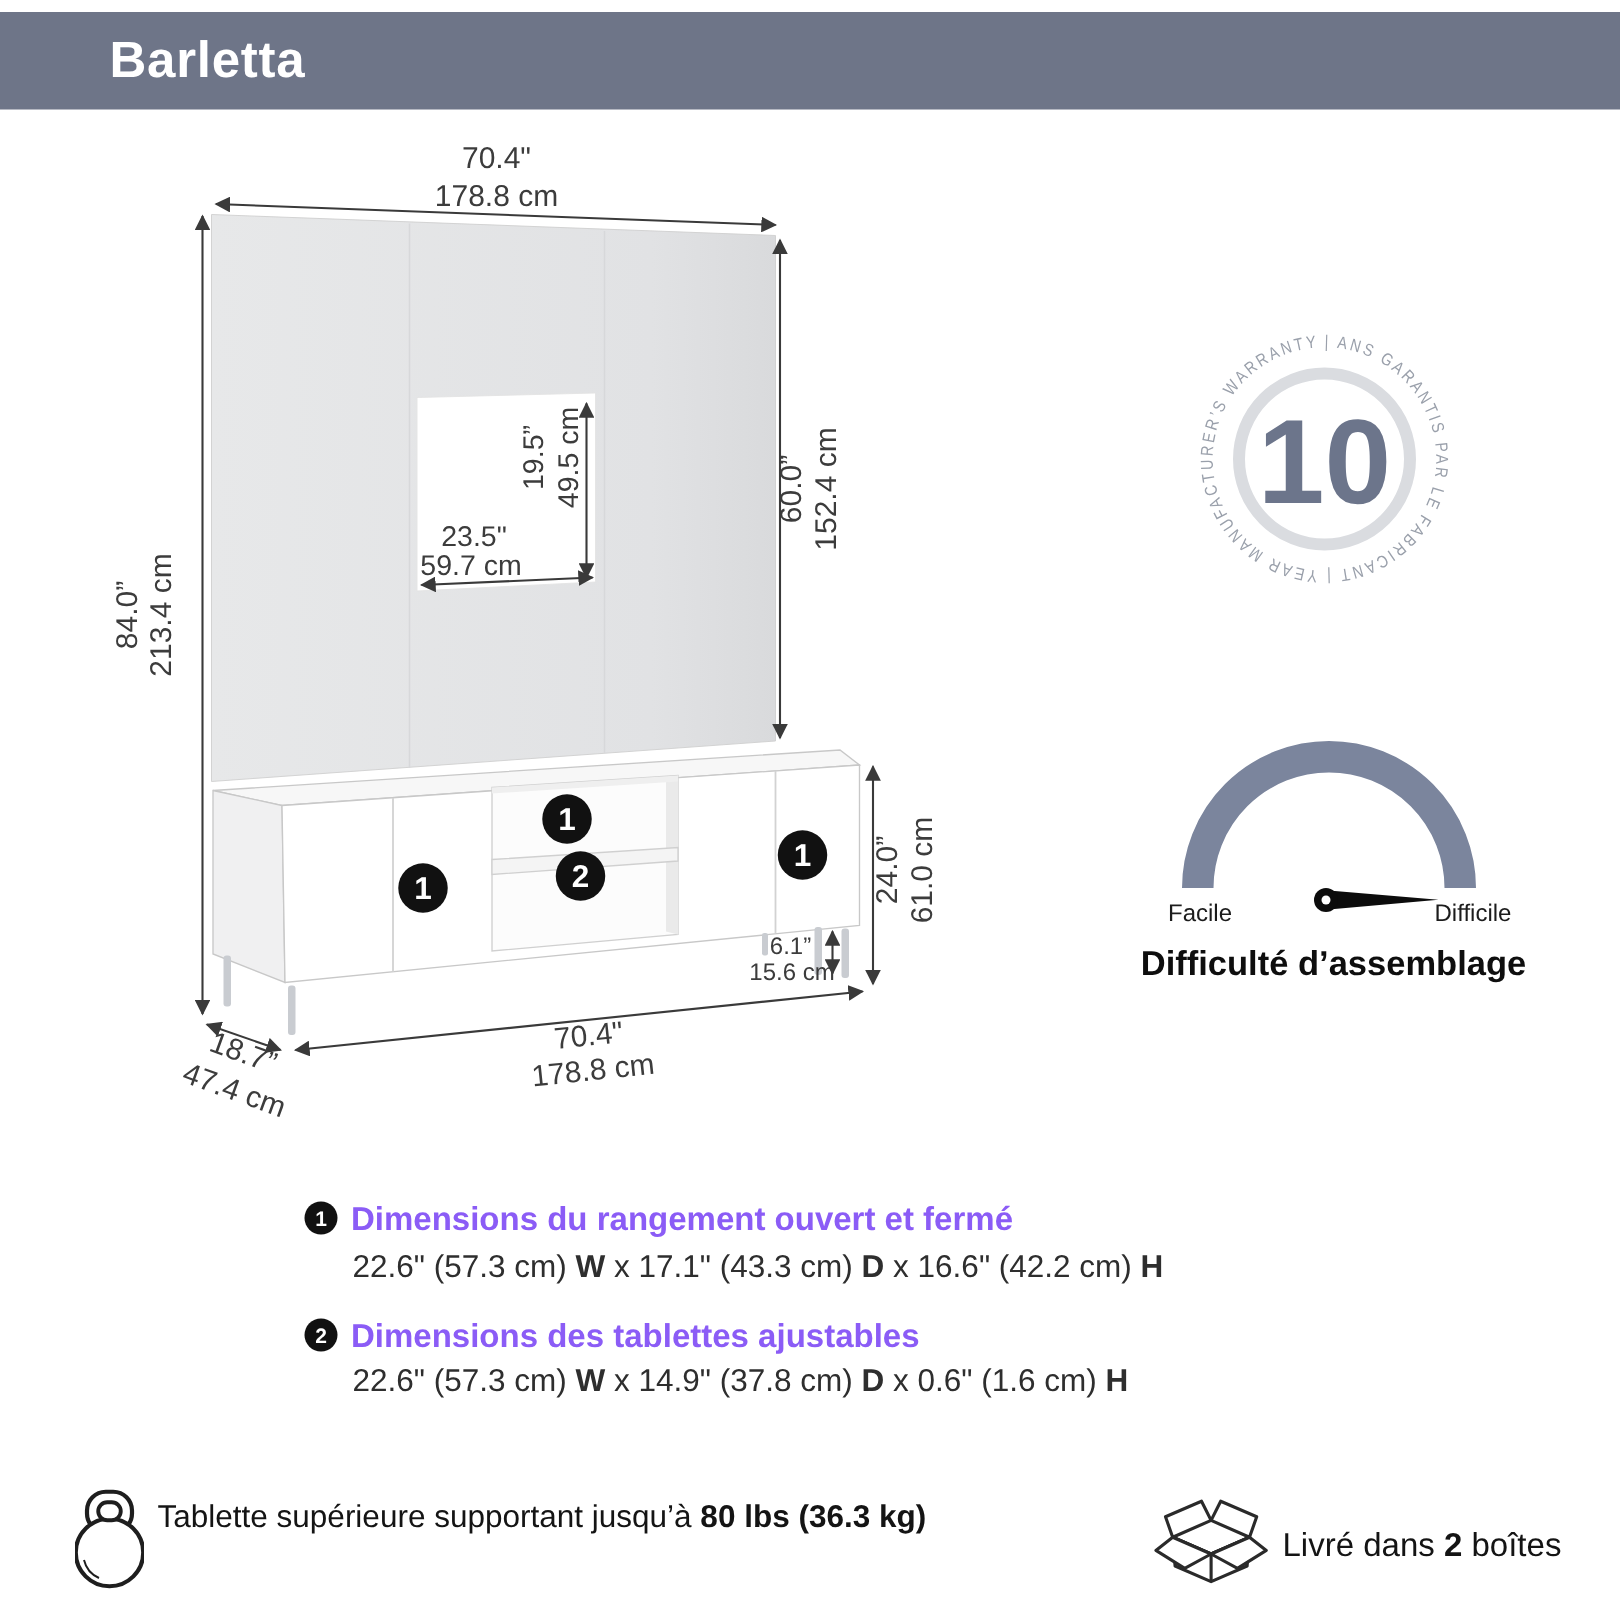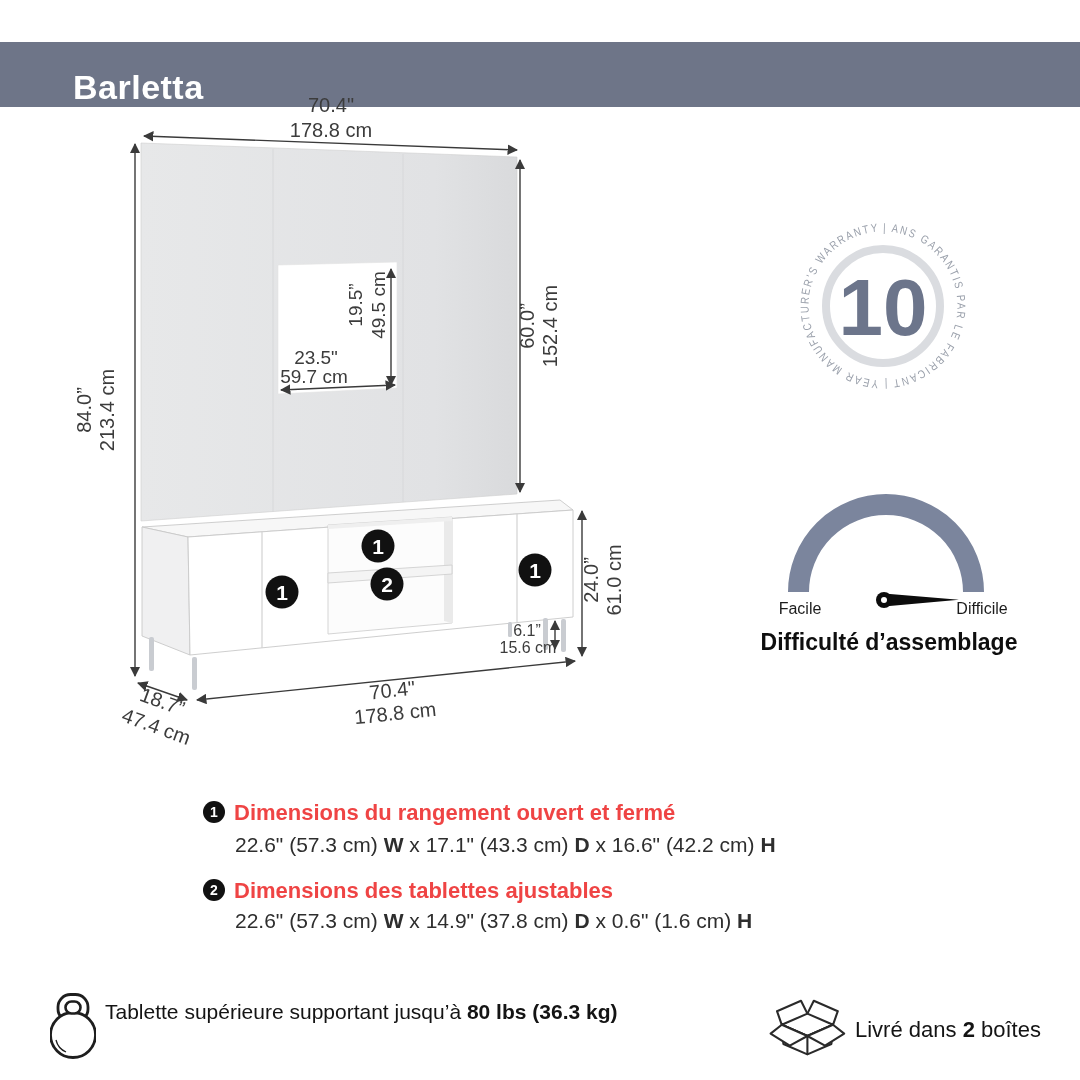--- a/index.html
+++ b/index.html
@@ -2,40 +2,40 @@
 <html><head>
 <meta charset="utf-8">
 <style>
   html,body{margin:0;padding:0;}
   body{
     width:1080px;height:1080px;position:relative;background:#ffffff;
     font-family:"Liberation Sans", sans-serif;color:#222;overflow:hidden;
   }
   .header{
     position:absolute;left:0;top:8px;width:1080px;height:65px;
-    background:#6e7588;display:flex;align-items:flex-end;margin-top:34px;
+    background:#6e7588;display:flex;align-items:center;
   }
   .header .title{
     color:#ffffff;font-size:34px;font-weight:bold;margin-left:73px;letter-spacing:.5px;
   }
   svg text{font-family:"Liberation Sans", sans-serif;}
   .dim{font-size:20px;fill:#3c3c3c;}
   .dimC{font-size:19px;fill:#3c3c3c;}
   .dimS{font-size:16px;fill:#3c3c3c;}
   .mk{font-size:21px;font-weight:bold;fill:#ffffff;}
   .gaugeLbl{font-size:16px;fill:#1c1c1c;}
   .gaugeTitle{font-size:23px;font-weight:bold;fill:#0e0e0e;}
   .ringTxt{font-size:11.5px;letter-spacing:2.2px;fill:#9aa0ab;}
   .bigTen{font-size:80px;font-weight:bold;fill:#6c758b;}
   .legend-item{position:absolute;display:flex;align-items:flex-start;}
   .legend-circle{
     width:22px;height:22px;border-radius:50%;background:#111;color:#fff;
     font-size:14px;font-weight:bold;text-align:center;line-height:22px;flex:0 0 22px;
   }
-  .legend-title{font-size:22px;font-weight:bold;color:#ef4444;margin-left:9px;line-height:24px;}
+  .legend-title{font-size:22px;font-weight:bold;color:#8b5cf6;margin-left:9px;line-height:24px;}
   .legend-values{position:absolute;font-size:21px;color:#2e2e2e;}
   .legend-values .b{font-weight:bold;}
   .note-text{position:absolute;font-size:21px;color:#141414;line-height:24px;}
   .note-text .b{font-weight:bold;}
   .delivery-text{position:absolute;font-size:22px;color:#141414;text-align:right;}
   .delivery-text .b{font-weight:bold;}
 </style>
 </head>
 <body>
 

